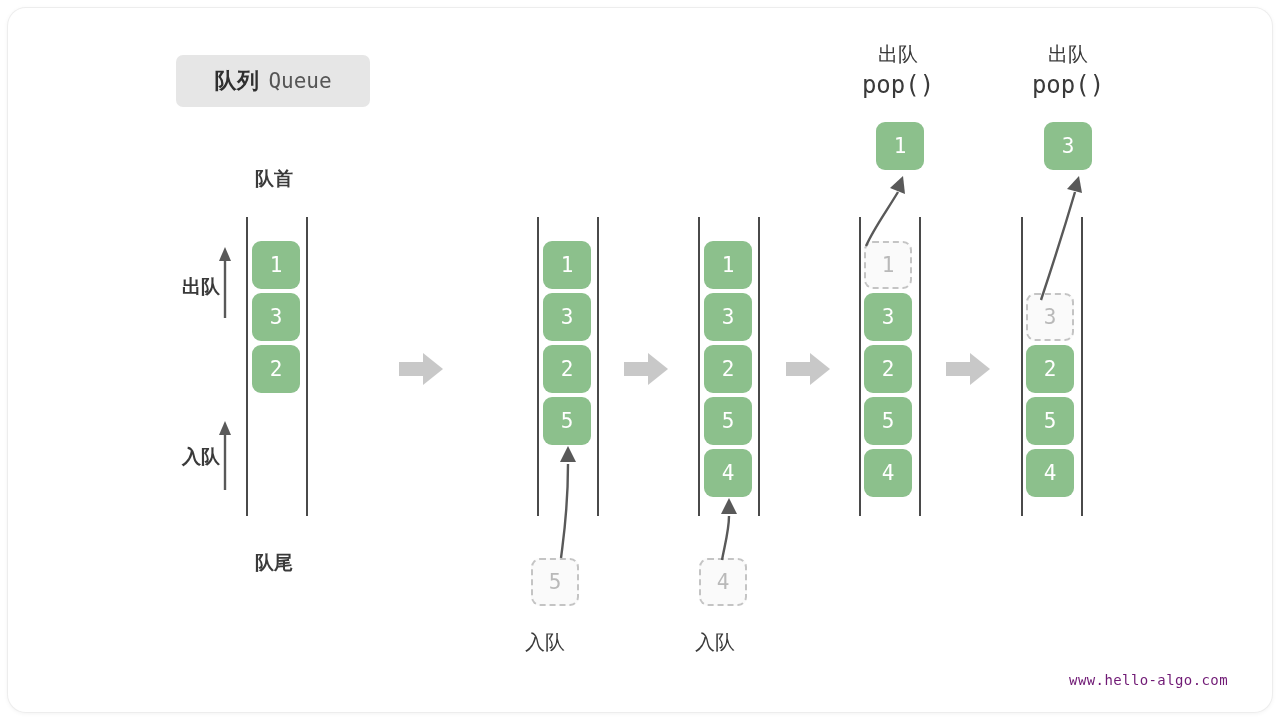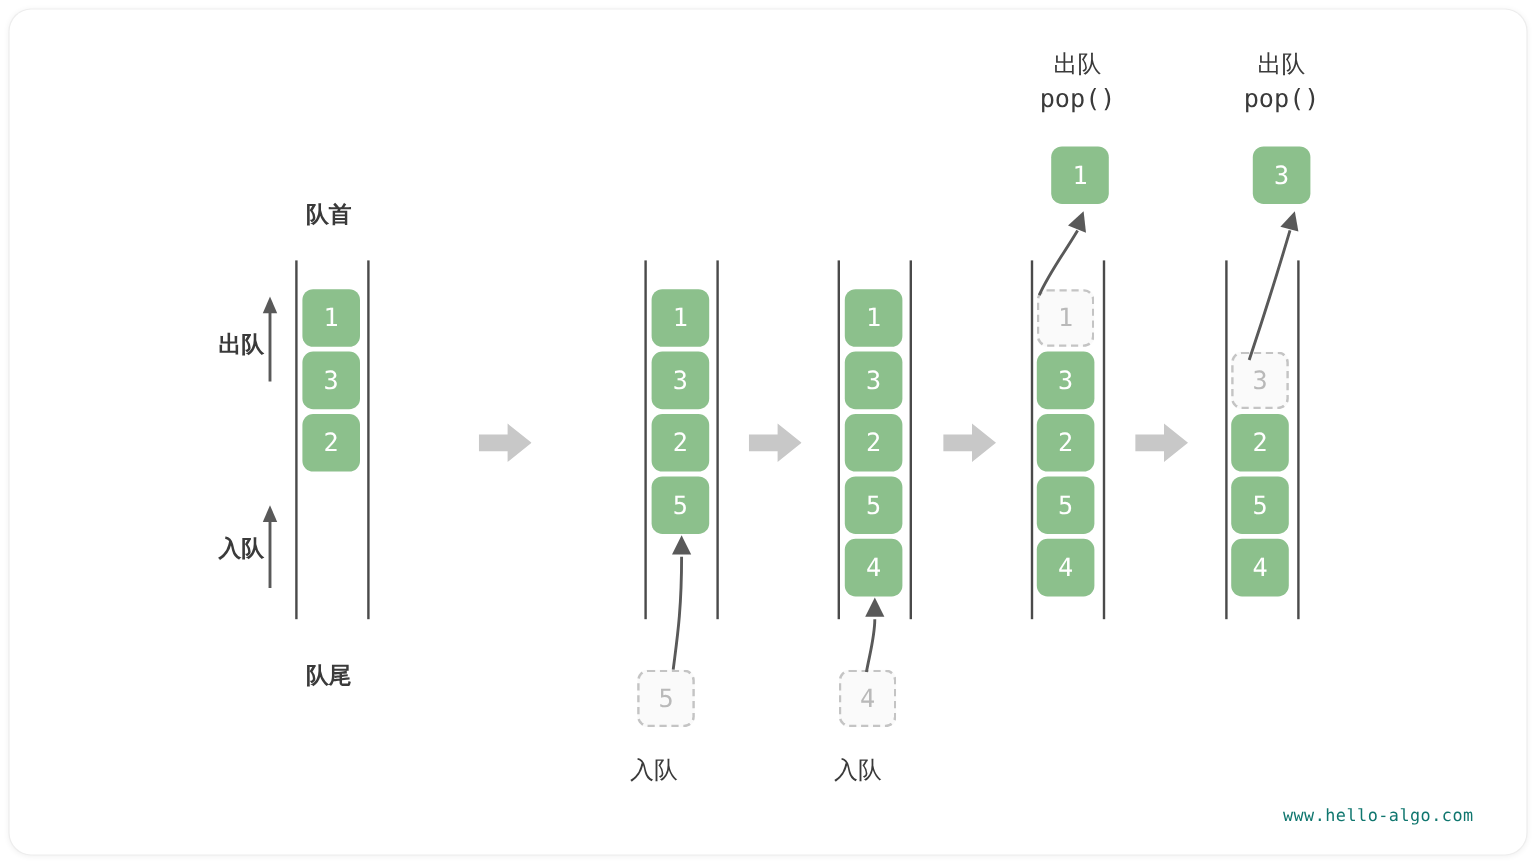--- a/index.html
+++ b/index.html
@@ -126,42 +126,46 @@
     line-height: 1.42;
   }
   .caption .cn {
     display: block;
     font-size: 20px;
     color: #3a3a3a;
   }
   .caption .code {
     display: block;
     font-family: "DejaVu Sans Mono", "Liberation Mono", monospace;
-    font-size: 21px;
+    font-size: 24px;
     color: #3a3a3a;
   }
   .caption .code .arg { color: #4f9a4f; font-weight: bold; }
 
   
   .watermark {
     position: absolute;
     right: 44px;
     bottom: 24px;
     font-family: "DejaVu Sans Mono", "Liberation Mono", monospace;
     font-size: 14px;
-    color: #0f766e;
+    color: #701a75;
     letter-spacing: 0.4px;
   }
 </style>
 </head>
 <body>
 
 <div id="canvas">
   <div class="card">
 
+    <div class="title-badge">
+      <span class="title-cn">队列</span>
+      <span class="title-en">Queue</span>
+    </div>
 
     <div class="abs head-label" style="left:206px; top:158px;">队首</div>
     <div class="abs tail-label" style="left:206px; top:542px;">队尾</div>
 
     <div class="abs side-label" style="left:142px; top:266px;">出队</div>
     <div class="abs side-label" style="left:142px; top:436px;">入队</div>
 
     <svg class="up-arrow" style="left:206px; top:238px;" width="22" height="74" viewBox="0 0 22 74">
       <line x1="11" y1="72" x2="11" y2="12" stroke="#595959" stroke-width="2.4"></line>
       <polygon points="11,1 5,15 17,15" fill="#595959"></polygon>

